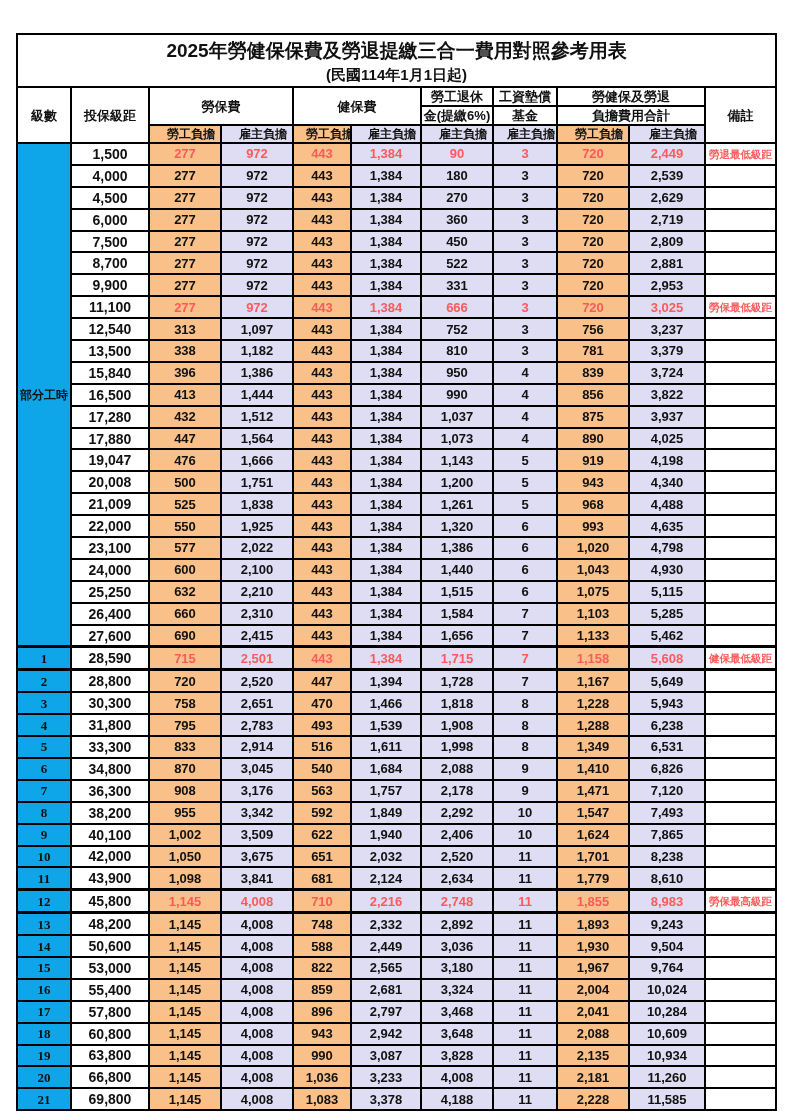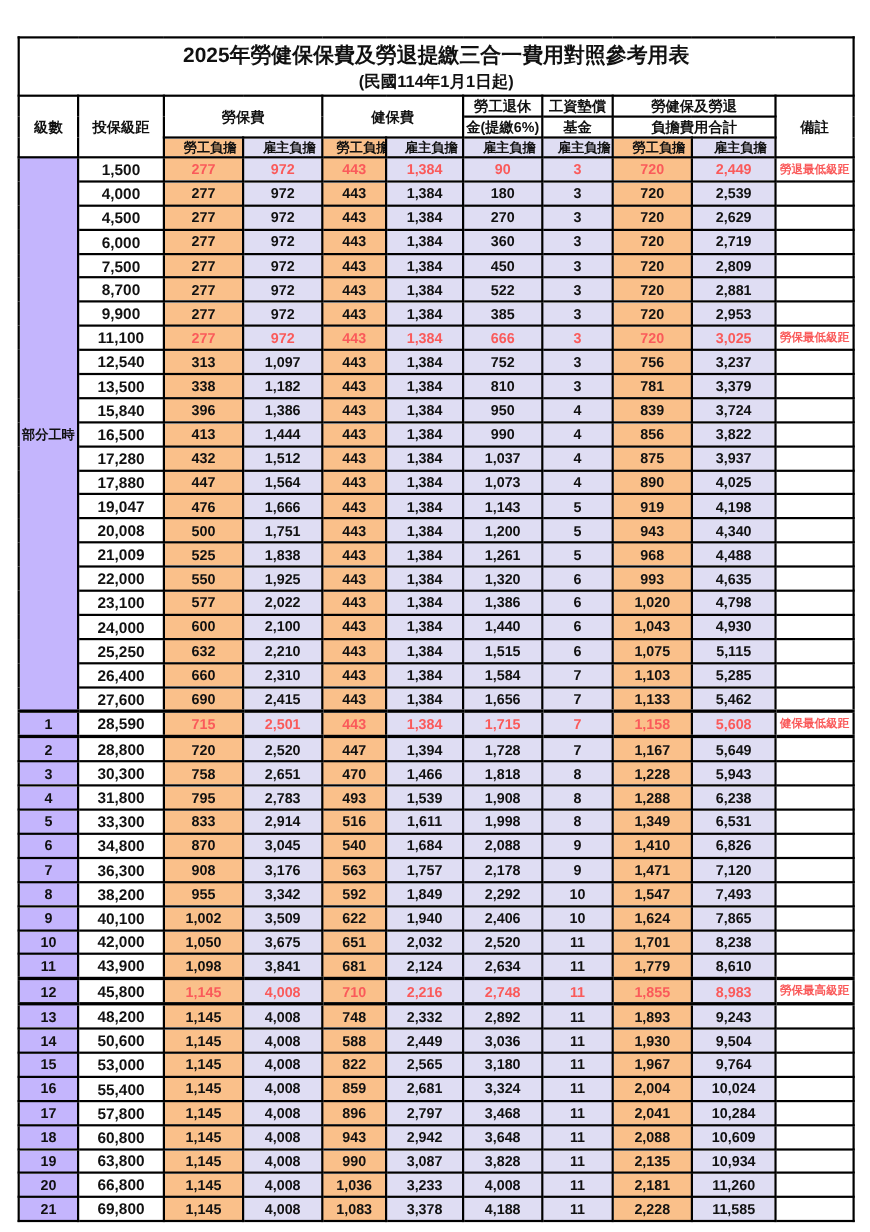--- a/index.html
+++ b/index.html
@@ -23,21 +23,21 @@
   .t1{font-size:19px;font-weight:bold;line-height:1.45;}
   .t2{font-size:15px;font-weight:bold;line-height:1.3;}
   
   thead th{font-weight:600;background:#fff;}
   .hrow th{height:17px;font-size:13px;line-height:1;}
   .srow th{height:16px;font-size:12px;line-height:1;padding-left:12px;}
   .emp-h{background:var(--emp,#FAC08A);}
   .er-h{background:var(--er,#DFDDF3);}
   
   tbody td{height:19.9px;font-size:13px;font-weight:600;line-height:1;}
-  td.level{background:#c4b5fd;font-size:13px;}
+  td.level{background:#0ea5e9;font-size:13px;font-family:Liberation Serif, serif;}
   td.part-time{font-size:12px;font-weight:600;letter-spacing:0;}
   td.bracket{background:#fff;font-size:14px;}
   td.emp{background:var(--emp,#FAC08A);}
   td.er{background:var(--er,#DFDDF3);}
   td.note{background:#fff;font-size:10.5px;font-weight:700;color:var(--hl,#FA5A5A);padding:0 1px;}
   tr.hl td.val{color:var(--hl,#FA5A5A);}
   tr.thick td{border-top-width:3px;border-bottom-width:3px;}
 </style>
 </head>
 <body>
@@ -163,21 +163,21 @@
           <td class="val emp">720</td>
           <td class="val er">2,881</td>
           <td class="note"></td>
         </tr>
         <tr>
           <td class="bracket">9,900</td>
           <td class="val emp">277</td>
           <td class="val er">972</td>
           <td class="val emp">443</td>
           <td class="val er">1,384</td>
-          <td class="val er">385</td>
+          <td class="val er">331</td>
           <td class="val er">3</td>
           <td class="val emp">720</td>
           <td class="val er">2,953</td>
           <td class="note"></td>
         </tr>
         <tr class="hl ">
           <td class="bracket">11,100</td>
           <td class="val emp">277</td>
           <td class="val er">972</td>
           <td class="val emp">443</td>

